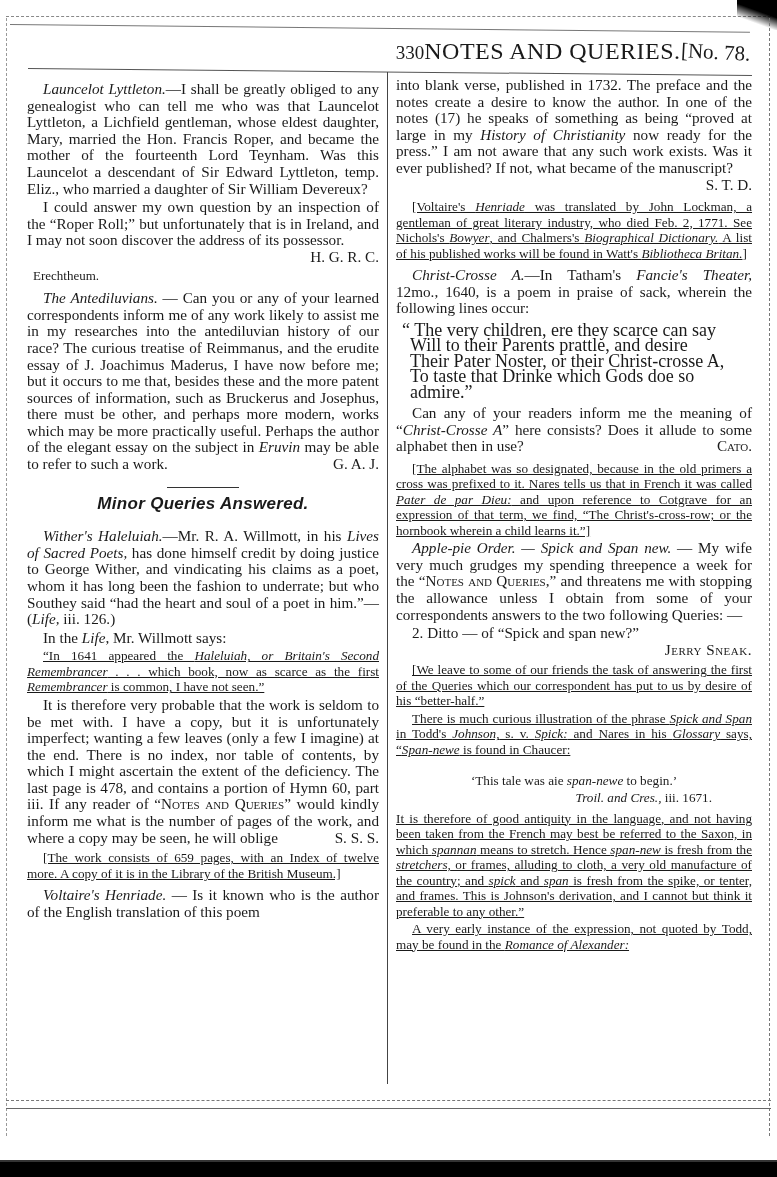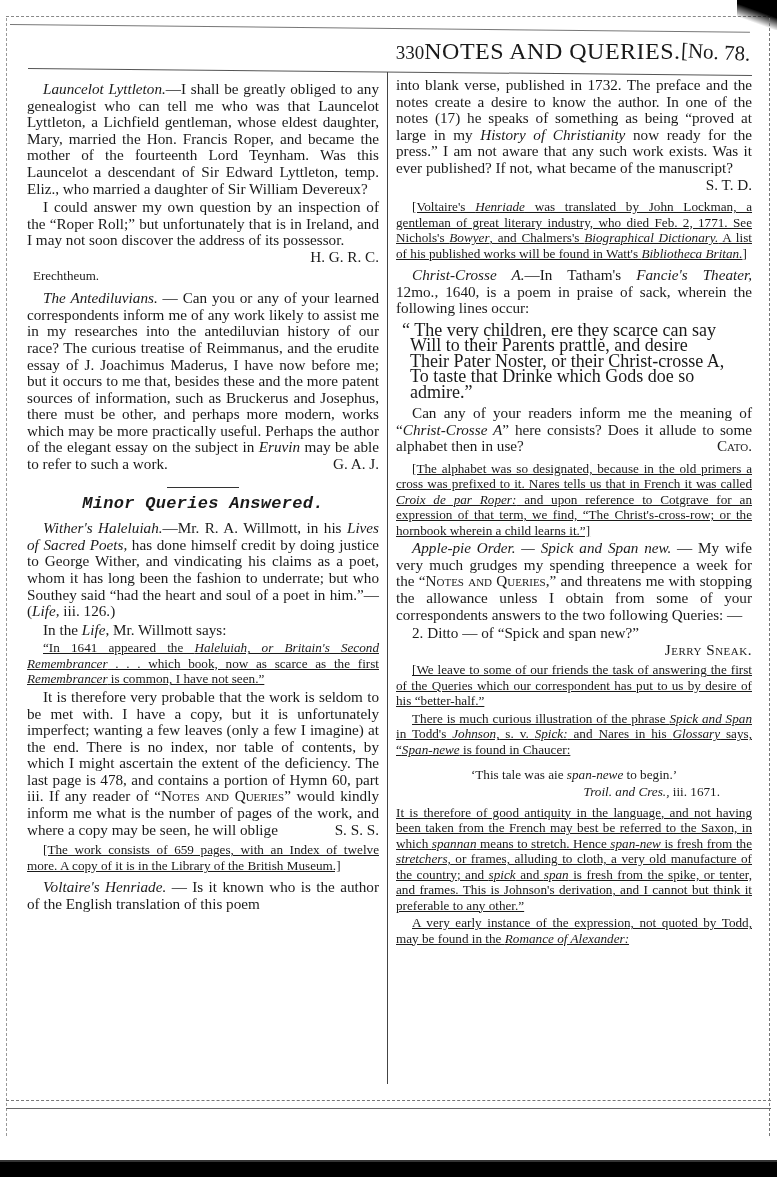--- a/index.html
+++ b/index.html
@@ -51,26 +51,26 @@
   .sig { text-align: right; letter-spacing: 0.5px; }
   .sig-inline { float: right; }
   .place { font-size: 13px; margin: 2px 0 6px 6px; }
   .small { font-size: 13.2px; line-height: 15.5px; text-decoration: underline; }
   .verse { font-size: 18px; line-height: 15.4px; margin: 6px 0 5px 6px; text-align: left; }
   .verse div { padding-left: 8px; }
   .verse div:first-child { padding-left: 0; }
   .sec-rule { width: 72px; margin: 14px auto 8px; border-top: 1px solid #333; }
   .sec-heading {
     text-align: center; font-size: 17px; font-weight: bold; font-style: italic;
-    font-family: Liberation Mono, monospace; letter-spacing: 0.3px; margin: 6px 0 8px;
+    font-family: Liberation Sans, sans-serif; letter-spacing: 0.3px; margin: 6px 0 16px;
   }
   .caps { font-variant: small-caps; }
   i, .it { font-style: italic; }
-  .quote-center { text-align: center; font-size: 13.2px; margin-top: 10px; }
-  .quote-src { text-align: right; font-size: 13.2px; margin-right: 32px; }
+  .quote-center { text-align: center; font-size: 13.2px; margin-top: 16px; }
+  .quote-src { text-align: right; font-size: 13.2px; margin-right: 40px; }
   .bottom-rule {
     position: absolute; left: 6px; top: 1100px; width: 765px; height: 0;
     border-top: 1px dashed #777;
   }
   .bottom-rule2 {
     position: absolute; left: 6px; top: 1108px; width: 765px; height: 0;
     border-top: 1px solid #666;
   }
   .bottom-bar {
     position: absolute; left: 0; top: 1160px; width: 777px; height: 17px; background: #000;
@@ -155,21 +155,21 @@
     <div>Will to their Parents prattle, and desire</div>
     <div>Their Pater Noster, or their Christ-crosse A,</div>
     <div>To taste that Drinke which Gods doe so admire.”</div>
   </div>
   <p class="para">
     <span>Can any of your readers inform me the meaning of “</span><i>Christ-Crosse A</i><span>” here consists? Does it allude to some alphabet then in use?</span>
     <span class="sig-inline caps">Cato.</span>
   </p>
   <div style="clear:both"></div>
   <p class="para small" style="margin-top:6px">
-    <span>[The alphabet was so designated, because in the old primers a cross was prefixed to it. Nares tells us that in French it was called </span><i>Croix de par Roper:</i><span> and upon reference to Cotgrave for an expression of that term, we find, “The Christ's-cross-row; or the hornbook wherein a child learns it.”]</span>
+    <span>[The alphabet was so designated, because in the old primers a cross was prefixed to it. Nares tells us that in French it was called </span><i>Pater de par Dieu:</i><span> and upon reference to Cotgrave for an expression of that term, we find, “The Christ's-cross-row; or the hornbook wherein a child learns it.”]</span>
   </p>
 
   <p class="para" style="">
     <i>Apple-pie Order. — Spick and Span new.</i><span> — My wife very much grudges my spending threepence a week for the “</span><span class="caps">Notes and Queries,</span><span>” and threatens me with stopping the allowance unless I obtain from some of your correspondents answers to the two following Queries: —</span>
   </p>
   <p class="para">2. Ditto — of “Spick and span new?”</p>
   <p class="sig caps">Jerry Sneak.</p>
 
   <p class="para small" style="margin-top:4px">[We leave to some of our friends the task of answering the first of the Queries which our correspondent has put to us by desire of his “better-half.”</p>
   <p class="para small">

